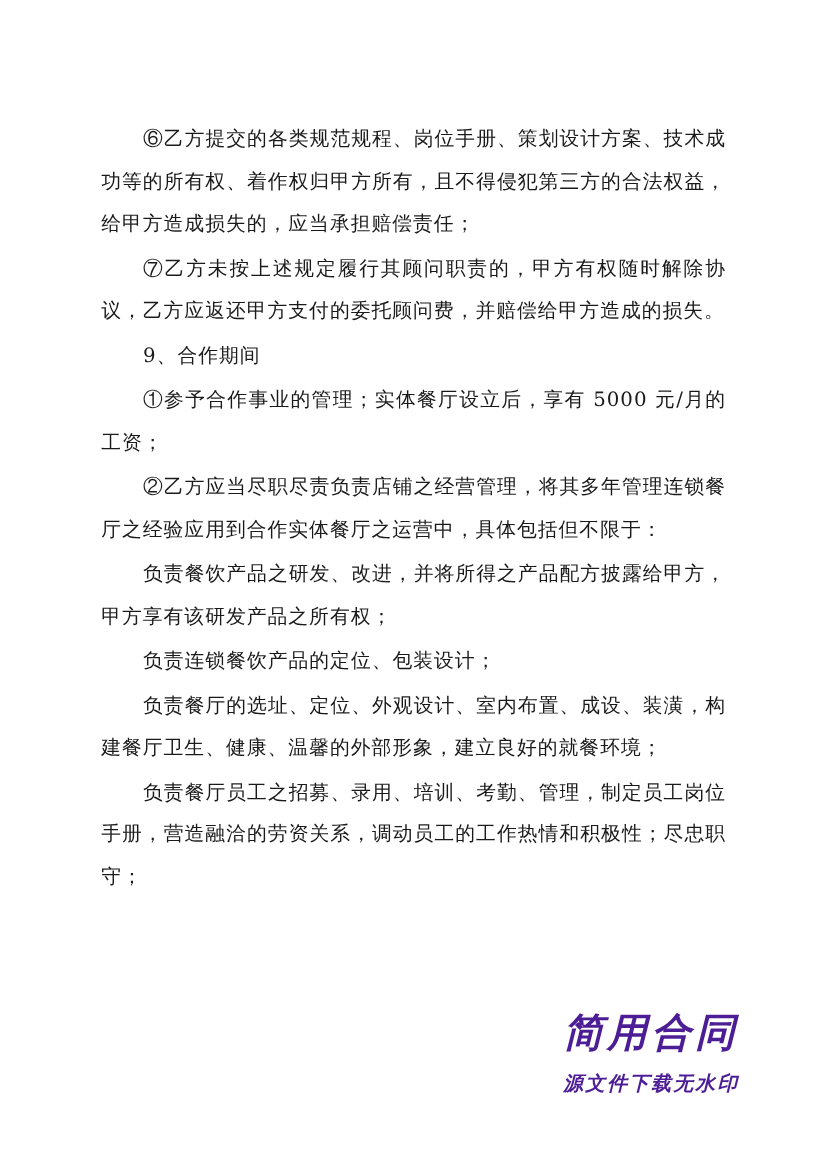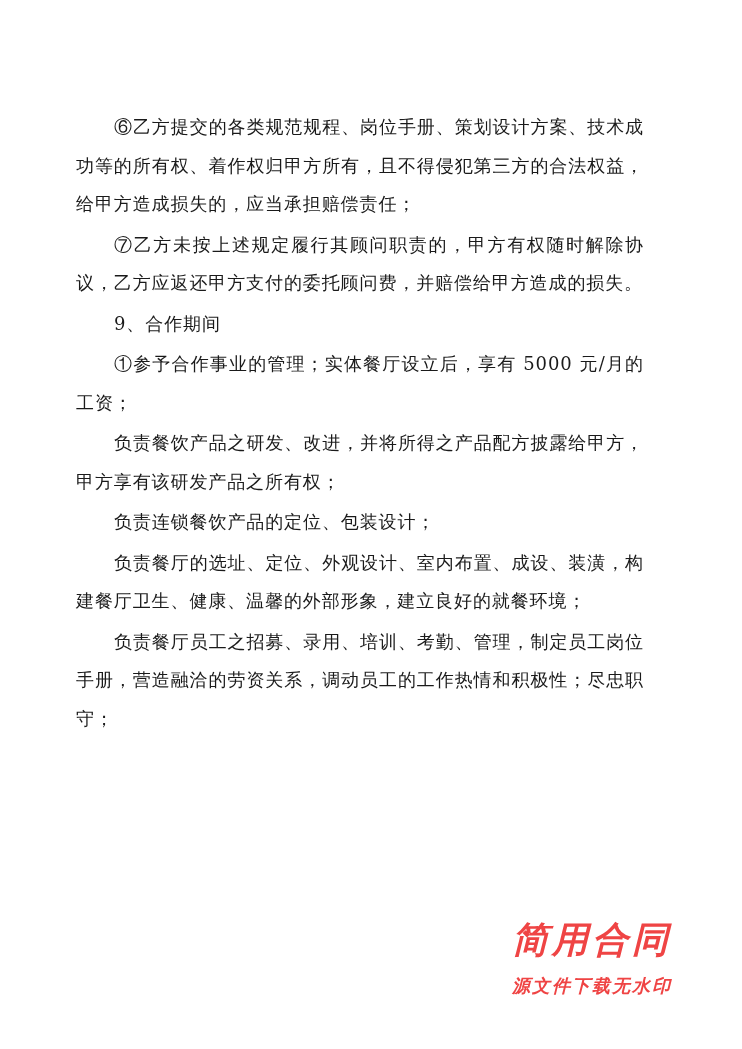--- a/index.html
+++ b/index.html
@@ -17,42 +17,42 @@
     }
     .page {
       position: absolute;
       left: 0; top: 0;
       width: 742px;
       height: 1049px;
       background: #ffffff;
     }
     .content {
       position: absolute;
-      left: 76px;
+      left: 92px;
       top: 108px;
       width: 568px;
     }
     .para {
       font-size: 18px;
       line-height: 38.5px;
       letter-spacing: 0.9px;
       margin: 0 0 2px 0;
       text-align: justify;
       text-align-last: left;
       word-break: break-all;
     }
     .indent {
       text-indent: 38px;
     }
     .watermark {
       position: absolute;
       left: 512px;
       top: 918px;
       width: 200px;
-      color: #ef4444;
+      color: #4c1d95;
       font-family: "DejaVu Sans", "Liberation Sans", sans-serif;
       font-style: italic;
       font-weight: bold;
       user-select: none;
     }
     .wm-title {
       font-size: 36px;
       letter-spacing: 4px;
       line-height: 44px;
     }
@@ -65,20 +65,21 @@
   </style>
 </head>
 <body>
 
 <div class="page">
   <div class="content">
     <p class="para indent">⑥乙方提交的各类规范规程、岗位手册、策划设计方案、技术成功等的所有权、着作权归甲方所有，且不得侵犯第三方的合法权益，给甲方造成损失的，应当承担赔偿责任；</p>
     <p class="para indent">⑦乙方未按上述规定履行其顾问职责的，甲方有权随时解除协议，乙方应返还甲方支付的委托顾问费，并赔偿给甲方造成的损失。</p>
     <p class="para indent">9、合作期间</p>
     <p class="para indent">①参予合作事业的管理；实体餐厅设立后，享有 5000 元/月的工资；</p>
+    <p class="para indent">②乙方应当尽职尽责负责店铺之经营管理，将其多年管理连锁餐厅之经验应用到合作实体餐厅之运营中，具体包括但不限于：</p>
     <p class="para indent">负责餐饮产品之研发、改进，并将所得之产品配方披露给甲方，甲方享有该研发产品之所有权；</p>
     <p class="para indent">负责连锁餐饮产品的定位、包装设计；</p>
     <p class="para indent">负责餐厅的选址、定位、外观设计、室内布置、成设、装潢，构建餐厅卫生、健康、温馨的外部形象，建立良好的就餐环境；</p>
     <p class="para indent">负责餐厅员工之招募、录用、培训、考勤、管理，制定员工岗位手册，营造融洽的劳资关系，调动员工的工作热情和积极性；尽忠职守；</p>
   </div>
 
   <div class="watermark">
     <div class="wm-title">简用合同</div>
     <div class="wm-sub">源文件下载无水印</div>
   </div>

